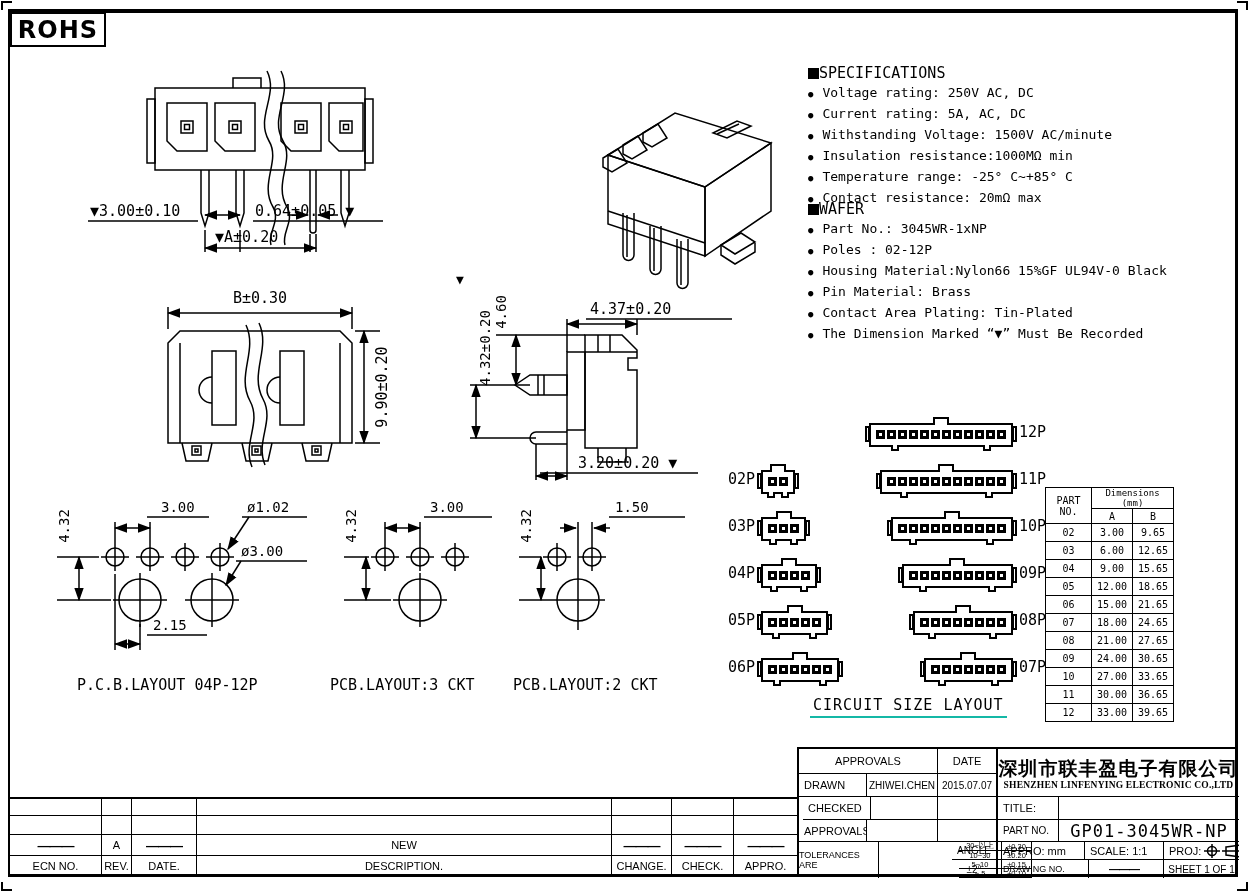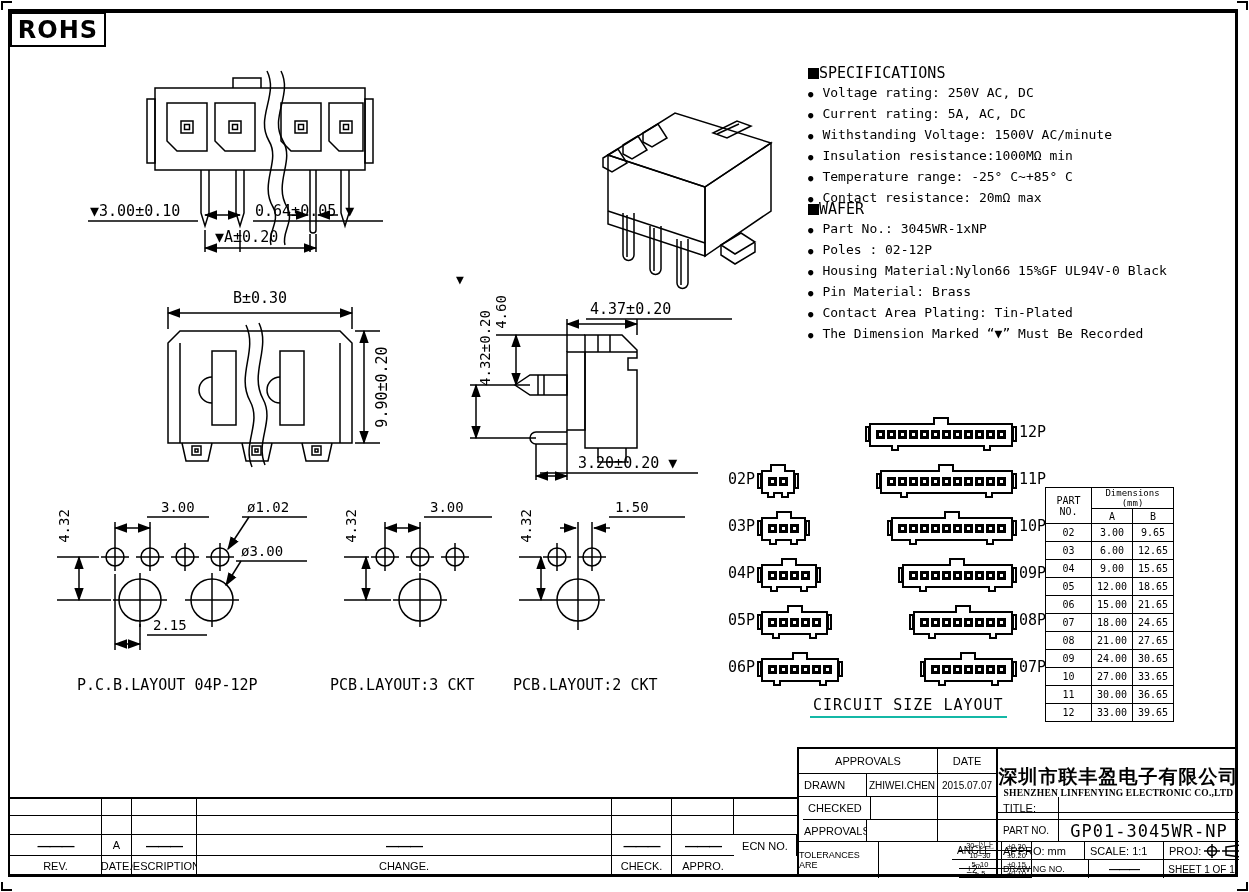--- a/index.html
+++ b/index.html
@@ -712,20 +712,21 @@
     <div class="cell"></div>
     <div class="cell"></div>
     <div class="cell"></div>
     <div class="cell"></div>
     <div class="cell"></div>
     <div class="cell"></div>
     <div class="cell lastcol"></div>
     <div class="cell dash">———</div>
     <div class="cell">A</div>
     <div class="cell dash">———</div>
+    <div class="cell">NEW</div>
     <div class="cell dash">———</div>
     <div class="cell dash">———</div>
     <div class="cell lastcol dash">———</div>
     <div class="cell lastrow">ECN NO.</div>
     <div class="cell lastrow">REV.</div>
     <div class="cell lastrow">DATE.</div>
     <div class="cell lastrow">DESCRIPTION.</div>
     <div class="cell lastrow">CHANGE.</div>
     <div class="cell lastrow">CHECK.</div>
     <div class="cell lastcol lastrow">APPRO.</div>
@@ -752,21 +753,21 @@
         <div class="tmc">±0.20</div>
         <div class="tmc">5~10</div>
         <div class="tmc">±0.15</div>
         <div class="tmc">~ 5</div>
         <div class="tmc">±0.10</div>
       </div>
   </div>
   <div class="tc ctr bB" style="left:153px;top:93px;width:44px;height:18px;font-size:10px">ANGLE</div>
   <div class="tc ctr" style="left:153px;top:111px;width:44px;height:18px;font-size:10px">±2°</div>
   <div class="vdiv"></div>
-  <div class="tc ctr bB" style="left:199px;top:0;width:241px;height:64px;flex-direction:column">
+  <div class="tc ctr bB" style="left:199px;top:0;width:241px;height:48px;flex-direction:column">
     <div class="company-cn">深圳市联丰盈电子有限公司</div>
     <div class="company-en">SHENZHEN LINFENYING ELECTRONIC CO.,LTD</div>
   </div>
   <div class="tc pad bR bB" style="left:199px;top:48px;width:61px;height:23px">TITLE:</div>
   <div class="tc bB" style="left:260px;top:48px;width:180px;height:23px"></div>
   <div class="tc pad bR bB" style="left:199px;top:71px;width:61px;height:22px;font-size:10px">PART NO.</div>
   <div class="tc ctr bB partno" style="left:260px;top:71px;width:180px;height:22px">GP01-3045WR-NP</div>
   <div class="tc pad bR bB" style="left:199px;top:93px;width:87px;height:18px">APPRO: mm</div>
   <div class="tc pad bR bB" style="left:286px;top:93px;width:79px;height:18px">SCALE: 1:1</div>
   <div class="tc pad bB" style="left:365px;top:93px;width:75px;height:18px;gap:3px">

